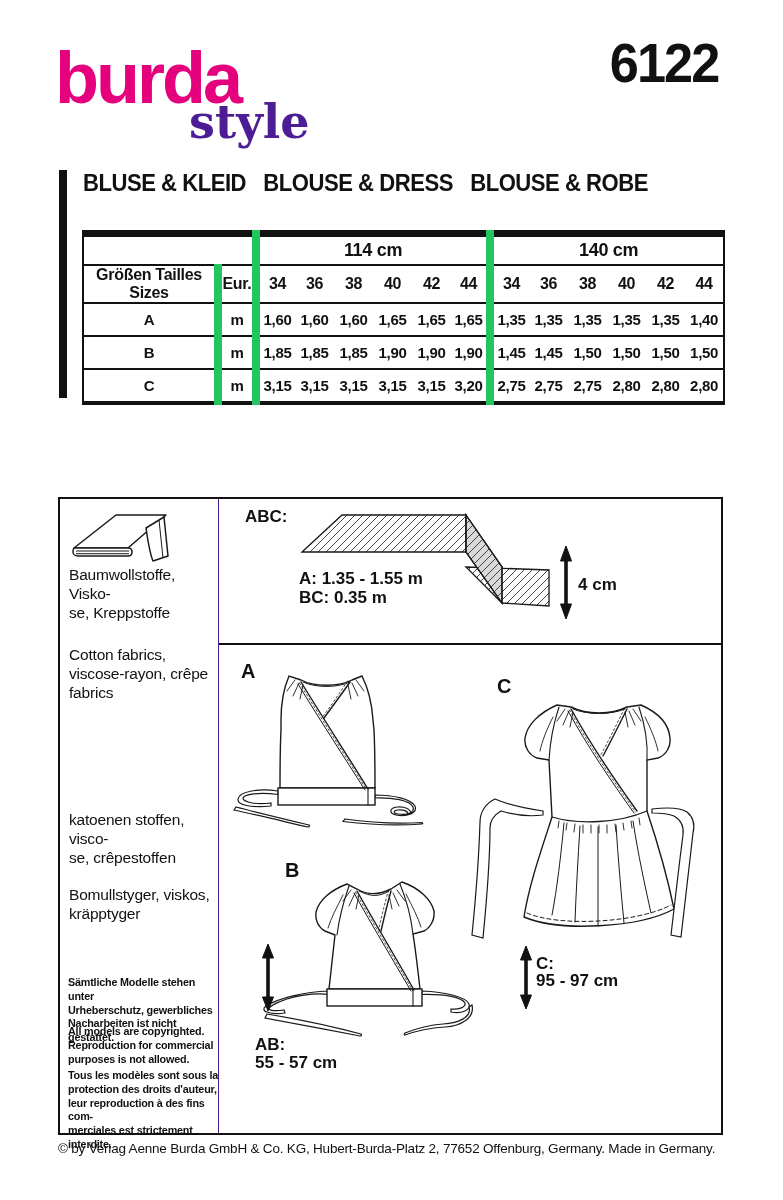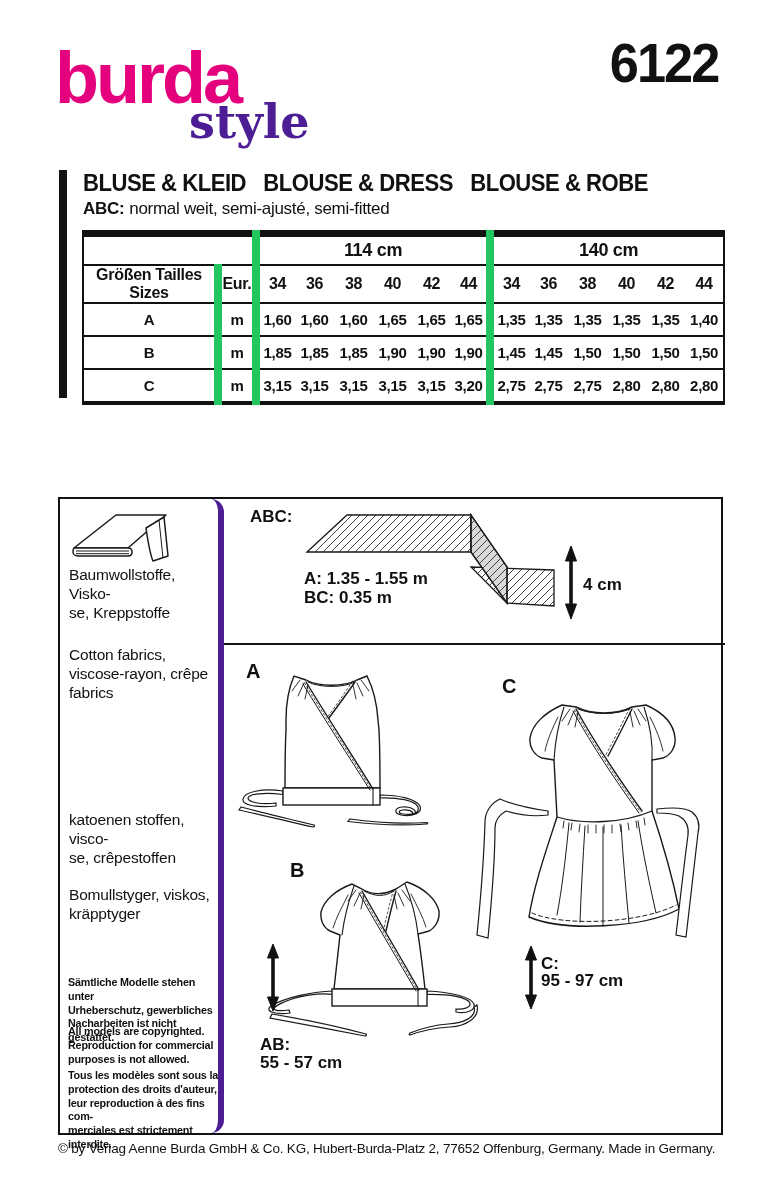--- a/index.html
+++ b/index.html
@@ -33,21 +33,21 @@
   table.yardage tr.sizerow td{height:25px;font-size:16px;}
   table.yardage tr.datarow td{height:31px;}
   td.lbl{text-align:left;padding-left:5px;font-size:16px;}
   td.unit{text-align:right;padding-right:4px;font-size:15px;}
   td.gsep{border-left:8px solid #22c55e;}
   table.yardage tr:last-child td{border-bottom:none;}
 
   
   .info-box{position:absolute;left:58px;top:497px;width:665px;height:638px;
             border:2px solid #111;box-sizing:border-box;display:flex;}
-  .sidebar{position:relative;width:158px;border-right:6px solid #4c1d95;flex:none;border-radius:13px;}
+  .sidebar{position:relative;width:158px;border-right:1px solid #4c1d95;flex:none;}
   .fabric-block{position:absolute;left:9px;white-space:pre-line;
                 font-size:15.5px;line-height:19px;letter-spacing:-.2px;}
   .fab-de{top:66px}.fab-en{top:146px}.fab-fr{top:223px}.fab-nl{top:311px}.fab-sv{top:386px}
   .copy-block{position:absolute;left:8px;white-space:pre-line;font-weight:bold;
               font-size:10.8px;line-height:13.8px;letter-spacing:-.2px;}
   .cop-de{top:477px}.cop-en{top:526px}.cop-fr{top:570px}
   .bolt-icon{position:absolute;left:10px;top:9px;}
 
   .right-col{flex:1;display:flex;flex-direction:column;}
   .notions-panel{height:144px;border-bottom:2px solid #111;flex:none;}
@@ -63,23 +63,20 @@
 <div class="page">
 
   <div class="logo-main">burda</div>
   <div class="logo-sub">style</div>
   <div class="pattern-number">6122</div>
 
   <div class="spine-bar"></div>
 
   <div class="title-row">
     <span>BLUSE &amp; KLEID</span><span>BLOUSE &amp; DRESS</span><span>BLOUSE &amp; ROBE</span>
-  </div>
-  <div class="subtitle">
-    <b>ABC:</b><span>normal weit, semi-ajusté, semi-fitted</span>
   </div>
 
   <table class="yardage">
     <colgroup>
       <col style="width:135px">
         <col style="width:38px">
       <col span="12" style="width:39px">
     </colgroup>
     <tbody>
         <tr class="cmrow">

